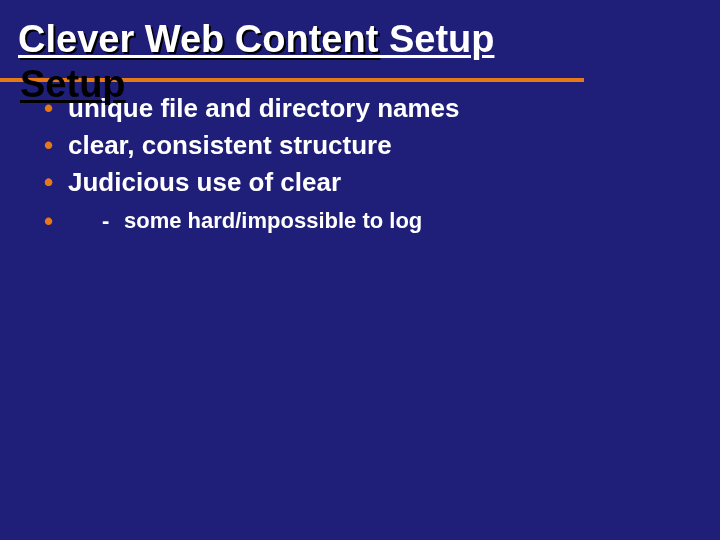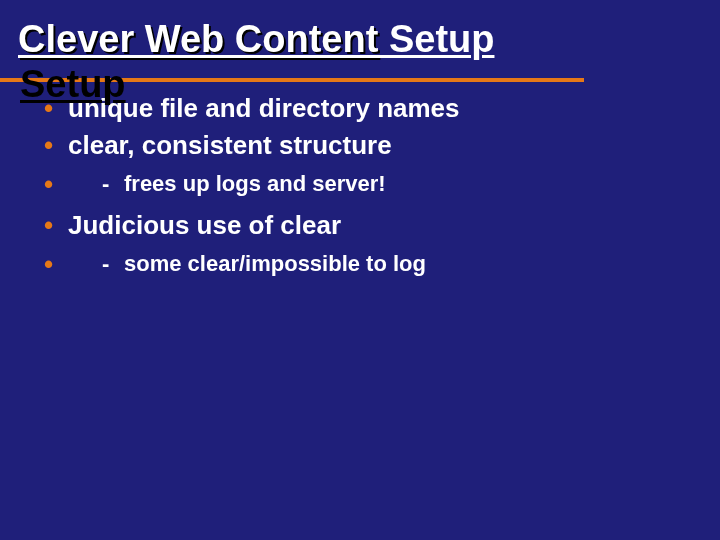--- a/index.html
+++ b/index.html
@@ -119,32 +119,27 @@
 
   <div class="content">
     <ul class="lvl1">
       <li>
         <span>unique file and directory names</span>
       </li>
       <li>
         <span>clear, consistent structure</span>
       </li>
       <li>
-        <ul class="lvl2">
-          <li>
-            <span>frees up logs and server!</span>
-          </li>
-        </ul>
       </li>
       <li>
         <span>Judicious use of clear</span>
       </li>
       <li>
         <ul class="lvl2">
           <li>
-            <span>some clear/impossible to log</span>
+            <span>some hard/impossible to log</span>
           </li>
         </ul>
       </li>
     </ul>
   </div>
 
 </div>
 
 </body></html>

